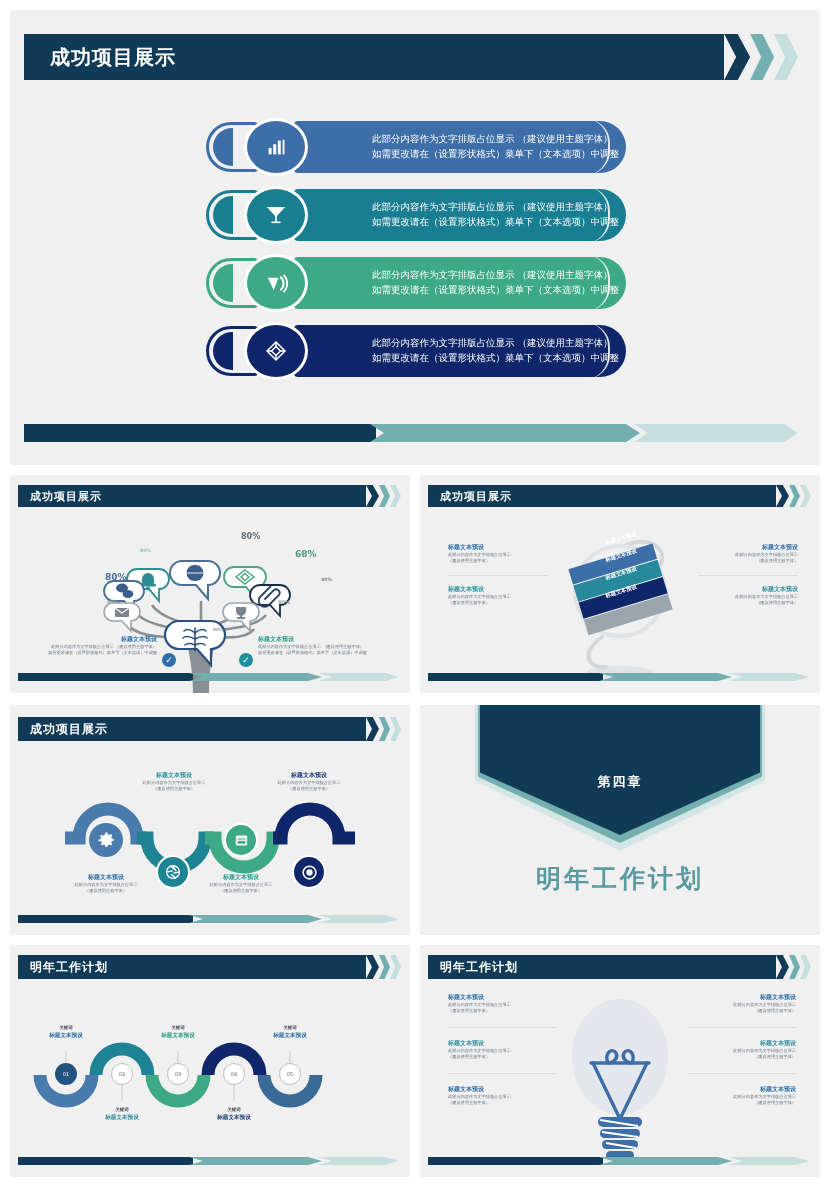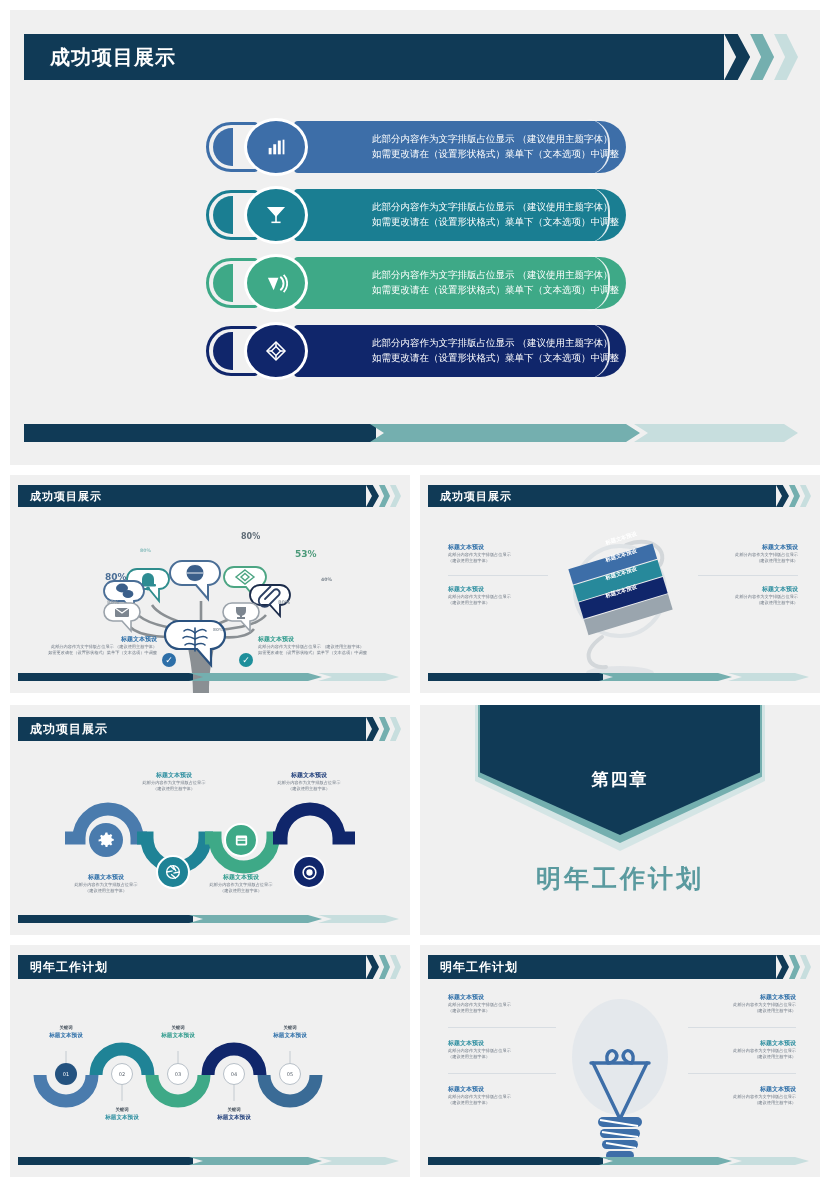--- a/index.html
+++ b/index.html
@@ -287,21 +287,21 @@
           <path d="M185 130 C179 127 175 127 173 129"></path>
             <path d="M185 130 C191 127 195 127 197 129"></path>
           <path d="M185 136 C180 134 177 134 175 136"></path>
             <path d="M185 136 C190 134 193 134 195 136"></path>
           </g>
       </g>
     </svg>
 
     <div class="pct" style="left:130px; top:73px; font-size:4.6px; color:#8CBFBF;">80%</div>
     <div class="pct" style="left:231px; top:57px; font-size:8px; color:#5E6B76;">80%</div>
-    <div class="pct" style="left:285px; top:74px; font-size:9px; color:#4C9A7A;">53%</div>
+    <div class="pct" style="left:285px; top:74px; font-size:9px; color:#4C9A7A;">68%</div>
     <div class="pct" style="left:95px;  top:97px; font-size:9px; color:#4A6E96;">80%</div>
     <div class="pct" style="left:311px; top:102px; font-size:4.6px; color:#7b858f;">40%</div>
     <div class="pct" style="left:97px;  top:124px; font-size:5px; color:#9aa3ab;">80%</div>
     <div class="pct" style="left:268px; top:124px; font-size:5px; color:#9aa3ab;">80%</div>
     <div class="pct" style="left:203px; top:152px; font-size:4.2px; color:#9aa3ab;">80%</div>
 
     <div style="position:absolute; left:22px; top:160px; width:125px; text-align:right;">
       <div class="blk-title" style="color:#2E6FA8">标题文本预设</div>
       <div class="blk-body">此部分内容作为文字排版占位显示 （建议使用主题字体）</div>
       <div class="blk-body">如需更改请在（设置形状格式）菜单下（文本选项）中调整</div>
@@ -451,21 +451,21 @@
     <div class="footer" style="left:8px; top:210px; width:383px; height:8px;">
       <div class="fseg a arrow-r" style="width:175px;"></div>
       <div class="fseg b arrow-rl" style="width:133px; margin-left:-4px;"></div>
       <div class="fseg c arrow-rl" style="width:81px; margin-left:-4px;"></div>
     </div>
   </div>
 
   <div class="slide" style="left:420px; top:705px; width:400px; height:230px;">
     <div class="chap chap-lite" style="left:55px; top:0px; width:290px; height:146px;"></div>
     <div class="chap chap-mid" style="left:58px; top:0px; width:284px; height:138px;"></div>
-    <div class="chap chap-dark" style="left:60px; top:0px; width:280px; height:130px; padding-bottom:44px; font-size:17px; letter-spacing:2px;">
+    <div class="chap chap-dark" style="left:60px; top:0px; width:280px; height:130px; padding-bottom:44px; font-size:13px; letter-spacing:2px;">
       <span>第四章</span>
     </div>
     <div class="chap-sub" style="top:157px; font-size:25px;">
       <span>明年工作计划</span>
     </div>
   </div>
 
   <div class="slide" style="left:10px; top:945px; width:400px; height:232px;">
 
     <div class="titlebar" style="left:8px; top:10px; width:383px; height:24px;">

